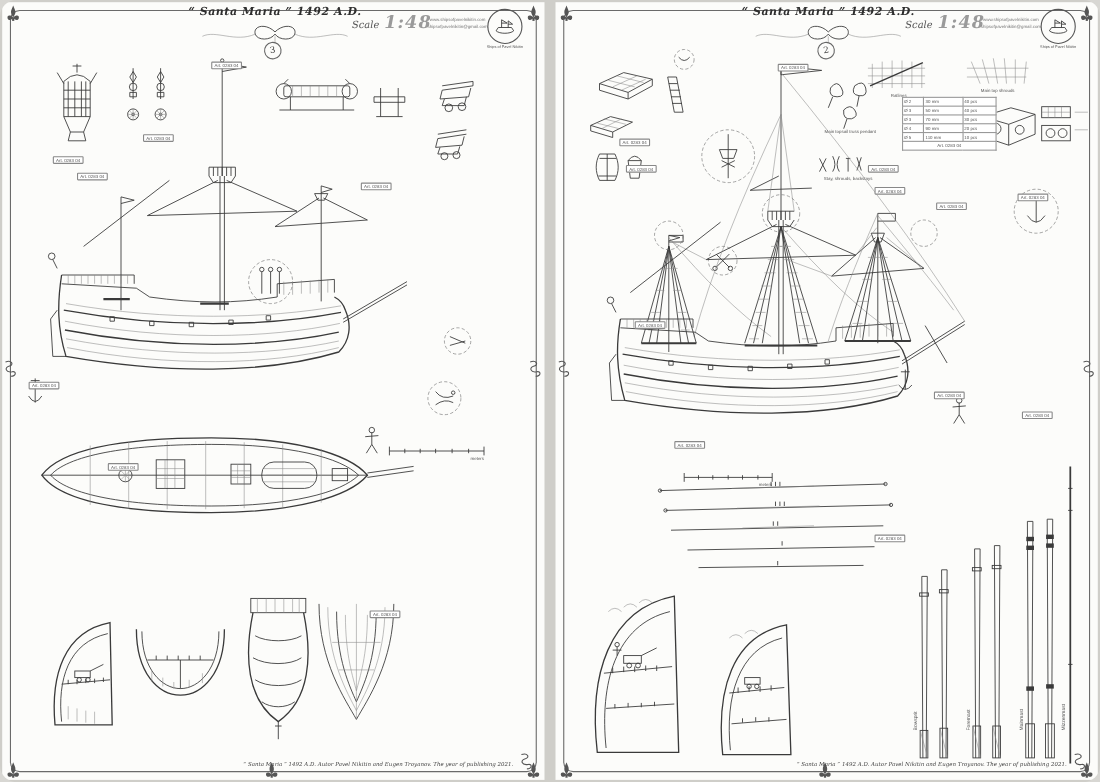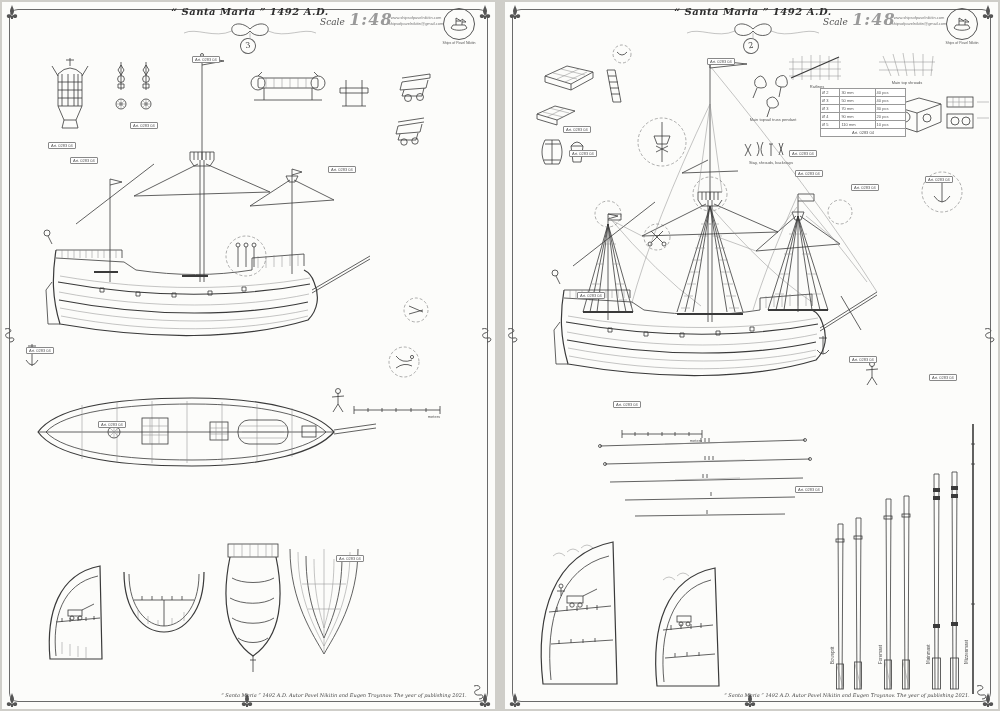--- a/index.html
+++ b/index.html
@@ -1,17 +1,17 @@
 <!DOCTYPE html>
 <html><head>
 <meta charset="utf-8">
 <style>
   html,body{margin:0;padding:0;background:#d8d7d3;}
   #stage{position:relative;width:1000px;height:711px;background:#cfcec9;overflow:hidden;
-         font-family:"Liberation Sans",sans-serif;color:#3a3a3a;}
+         font-family:"Liberation Sans",sans-serif;color:#3a3a3a;border-radius:15px;}
   .page{position:absolute;top:2px;width:493px;height:707px;background:#fcfcfa;}
   #page-left{left:2px;} #page-right{left:505px;}
   .frame{position:absolute;inset:7px;border:1px solid #6a6a6a;border-radius:9px;pointer-events:none;}
   .orn{position:absolute;width:14px;height:16px;}
   .title-block{position:absolute;left:148px;top:4px;width:200px;text-align:center;}
   .title{font-family:"DejaVu Serif",serif;font-style:italic;font-weight:bold;font-size:10px;
          letter-spacing:.5px;color:#2e2e2e;white-space:nowrap;}
   .flourish{position:absolute;left:168px;top:17px;}
   .scale-block{position:absolute;left:318px;top:8px;white-space:nowrap;}
   .scale-word{font-family:"DejaVu Serif",serif;font-style:italic;font-size:9px;color:#555;}

